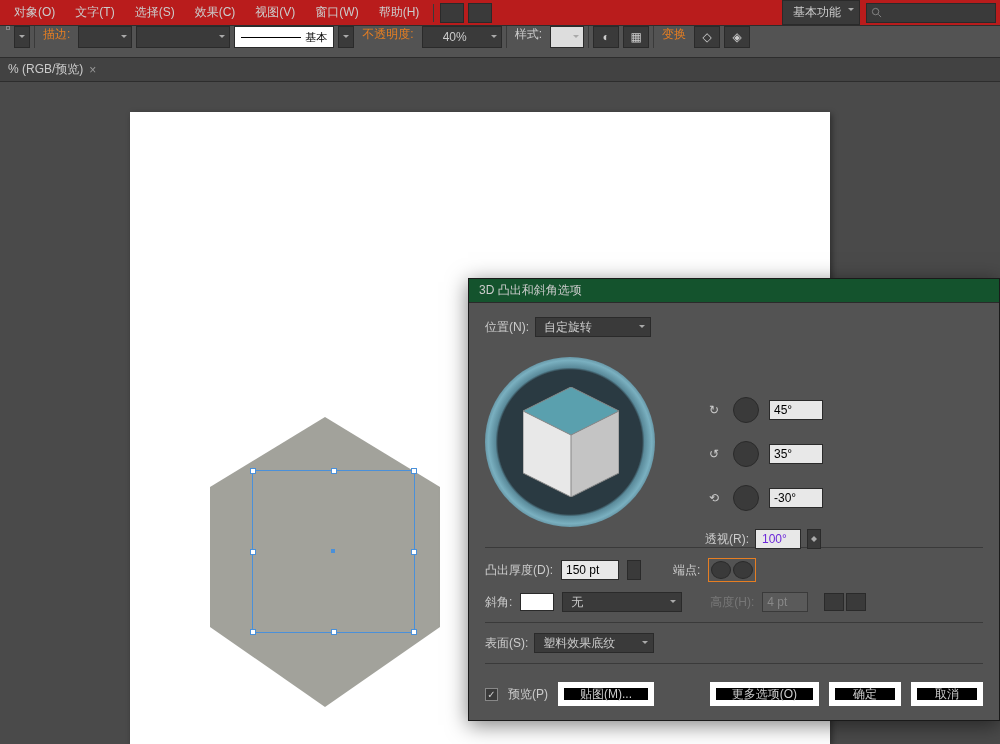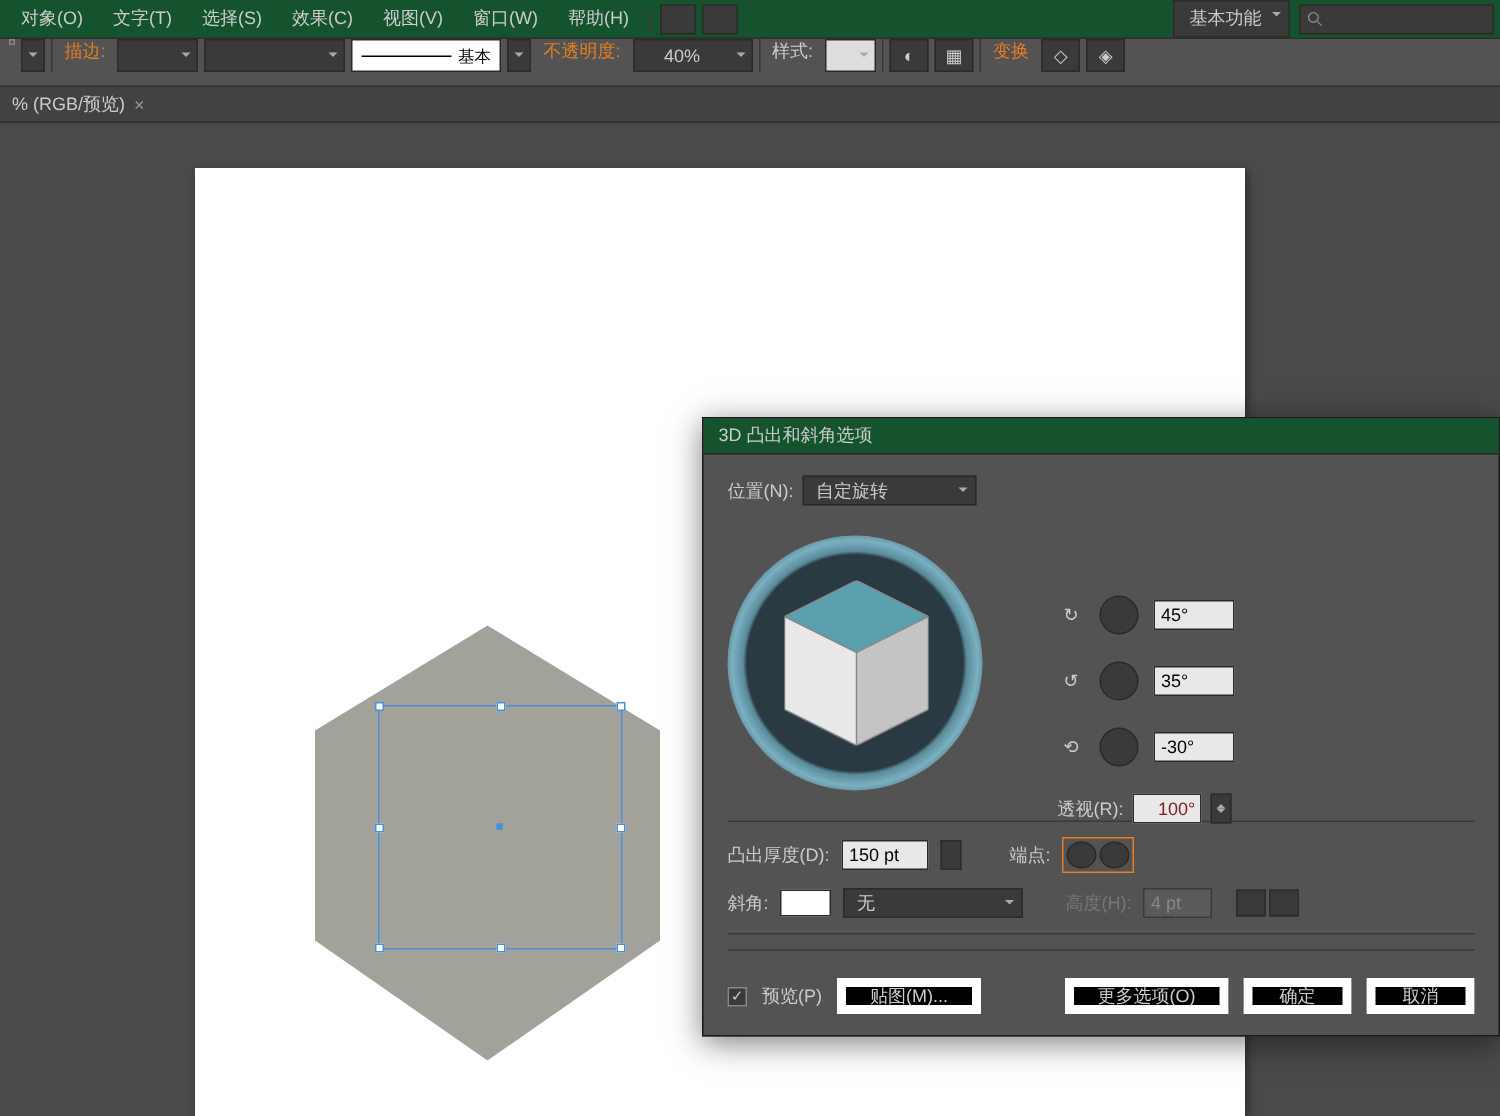--- a/index.html
+++ b/index.html
@@ -1,17 +1,17 @@
 <!DOCTYPE html>
 <html><head>
 <meta charset="utf-8">
 <style>
 *{margin:0;padding:0;box-sizing:border-box;font-family:"Microsoft YaHei",sans-serif;font-size:12px;color:#ccc}
 body{background:#4a4a4a;width:1000px;height:744px;overflow:hidden;position:relative}
-.menubar{height:26px;background:#14532d;display:flex;align-items:center;padding:0 4px;border-bottom:1px solid #2d2d2d}
+.menubar{height:26px;background:#b91c1c;display:flex;align-items:center;padding:0 4px;border-bottom:1px solid #2d2d2d}
 .menubar .item{padding:4px 10px;cursor:default}
 .menubar .sep{width:1px;height:18px;background:#3a3a3a;margin:0 4px}
 .menubar .icon-btn{width:24px;height:20px;background:#3a3a3a;border:1px solid #2a2a2a;margin:0 2px}
 .menubar .right{margin-left:auto;display:flex;align-items:center;gap:6px}
 .menubar .workspace{background:#3a3a3a;border:1px solid #2a2a2a;padding:3px 18px 3px 10px;position:relative}
 .menubar .workspace::after{content:"";position:absolute;right:5px;top:7px;border:3px solid transparent;border-top-color:#aaa}
 .menubar .search{width:130px;height:20px;background:#3a3a3a;border:1px solid #2a2a2a;display:flex;align-items:center;padding:0 4px}
 .menubar .search svg{width:11px;height:11px;stroke:#888}
 .optbar{height:32px;background:#535353;display:flex;align-items:flex-start;padding:0 6px;gap:4px;border-bottom:1px solid #2d2d2d}
 .optbar .sw{width:22px;height:22px;background:#fff;position:relative}
@@ -52,21 +52,21 @@
 .cube-top{fill:#5aa0ae}
 .cube-left{fill:#e8e8e8}
 .cube-right{fill:#c4c4c4}
 .cube-edge{stroke:#888;stroke-width:1;fill:none}
 .angles{position:absolute;left:220px;top:50px}
 .angle-row{display:flex;align-items:center;gap:10px;margin-bottom:18px}
 .angle-row .aicon{width:18px;height:18px;display:flex;align-items:center;justify-content:center}
 .angle-row .dial{width:26px;height:26px;border-radius:50%;background:#3a3a3a;border:1px solid #2a2a2a;position:relative}
 .angle-row .input{width:54px;height:20px;background:#e8e8e8;color:#000;padding:0 4px;display:flex;align-items:center;border:1px solid #2a2a2a}
 .persp{display:flex;align-items:center;gap:6px;margin-top:6px}
-.persp .input{width:46px;height:20px;background:#e8e8e8;color:#7f1d1d;padding:0 16px;display:flex;align-items:center;border:1px solid #2a2a2a}
+.persp .input{width:46px;height:20px;background:#e8e8e8;color:#6d28d9;padding:0 6px;display:flex;align-items:center;border:1px solid #2a2a2a}
 .persp .step{width:14px;height:20px;background:#3a3a3a;border:1px solid #2a2a2a;position:relative}
 .persp .step::before{content:"";position:absolute;left:3px;top:3px;border:3px solid transparent;border-bottom-color:#aaa}
 .persp .step::after{content:"";position:absolute;left:3px;bottom:3px;border:3px solid transparent;border-top-color:#aaa}
 .hr{height:1px;background:#3a3a3a;margin:10px 0}
 .section-title{margin-bottom:10px}
 .ext-row{display:flex;align-items:center;gap:8px;margin-bottom:10px}
 .ext-row .input{width:58px;height:20px;background:#e8e8e8;color:#000;padding:0 4px;display:flex;align-items:center;border:1px solid #2a2a2a}
 .cap-btns{display:flex;gap:2px;border:1px solid #e67e22;padding:2px}
 .cap-btns .cap{width:20px;height:18px;background:#3a3a3a;border:1px solid #2a2a2a;border-radius:50%}
 .bevel-row{display:flex;align-items:center;gap:8px}
@@ -222,20 +222,26 @@
           <span>无</span>
         </span>
       <span class="disabled" style="margin-left:20px">高度(H):</span>
       <span class="input-dis">4 pt</span>
       <span class="bevel-icons">
         <span class="bi"></span>
         <span class="bi"></span>
       </span>
     </div>
     <div class="hr"></div>
+    <div class="row">
+      <span class="lbl2">表面(S):</span>
+      <span class="select" style="width:120px">
+          <span>塑料效果底纹</span>
+        </span>
+    </div>
     <div class="hr"></div>
     <div class="footer">
       <span class="chk"></span>
       <span>预览(P)</span>
       <span class="btn">贴图(M)...</span>
       <span class="spacer"></span>
       <span class="btn">更多选项(O)</span>
       <span class="btn" style="width:72px;justify-content:center">确定</span>
       <span class="btn" style="width:72px;justify-content:center">取消</span>
     </div>

